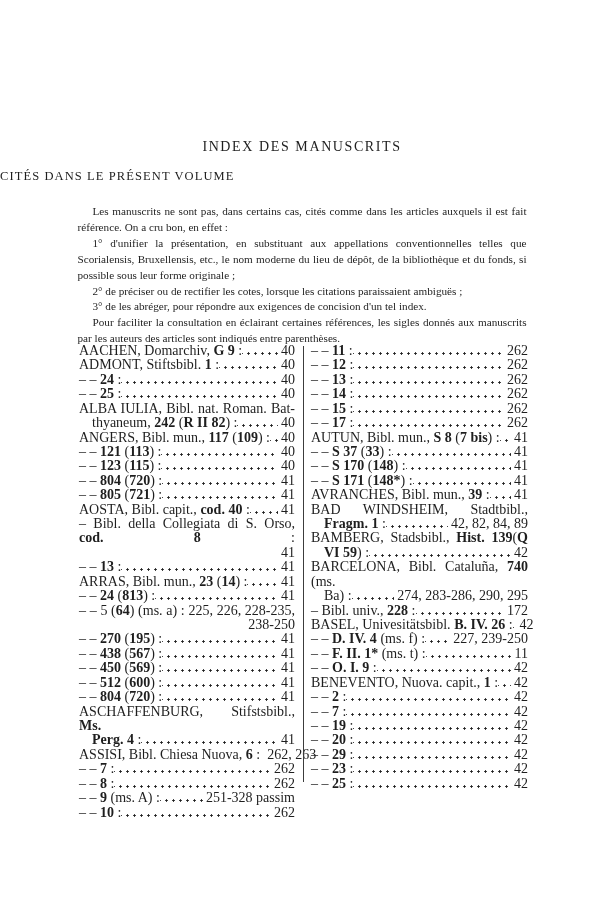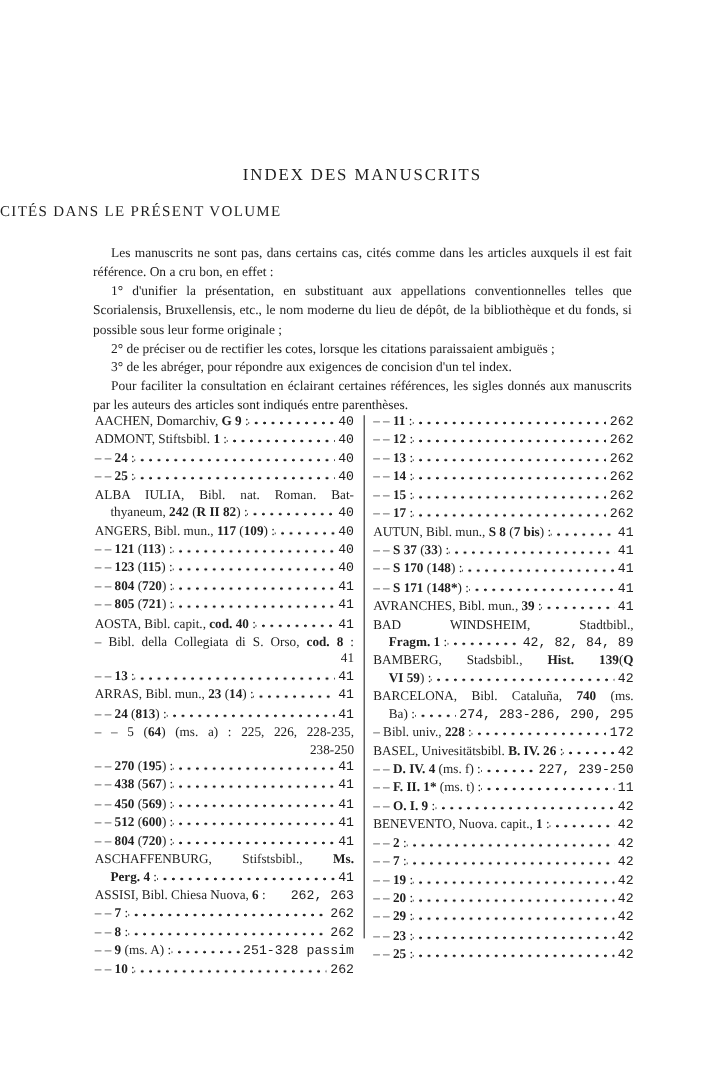--- a/index.html
+++ b/index.html
@@ -18,33 +18,33 @@
   .subtitle{
     margin:14px 0 0;font-size:12.5px;font-weight:400;letter-spacing:1.1px;
     text-align:left;color:var(--text,#1e1e1e);
   }
   .intro{
     margin:20px auto 0;width:449px;
     font-size:11.2px;line-height:15.9px;text-align:justify;
   }
   .intro p{margin:0;text-indent:15px;}
   .index{position:absolute;left:79px;top:344px;width:450px;display:flex;}
-  .col{width:216px;font-size:11px;line-height:14.42px;}
+  .col{width:216px;font-size:14px;line-height:14.42px;}
   .col.right{width:217px;}
   .divider{flex:0 0 1px;width:1px;height:436px;background:var(--divider,#3c3c3c);margin:2px 7px 0 8px;}
   .ln{display:flex;align-items:baseline;white-space:nowrap;}
   .ln .nm{flex:0 0 auto;}
   .b{font-weight:700;}
   .lead{
     flex:1 1 auto;min-width:4px;height:9px;
     background-image:radial-gradient(circle,var(--text,#222) 0.95px,transparent 1.25px);
     background-size:7px 3px;background-repeat:repeat-x;background-position:3px bottom;
   }
   .lead.nolead{background:none;}
-  .pg{flex:0 0 auto;margin-left:3px;font-family:Liberation Mono, monospace;}
+  .pg{flex:0 0 auto;margin-left:3px;}
   .ln.indent{padding-left:13px;}
   .ln.pageonly{display:block;text-align:right;}
   .ln.justify{display:block;text-align:justify;text-align-last:justify;white-space:normal;}
 </style>
 </head>
 <body>
 
 <div class="page">
   <h1 class="title">INDEX DES MANUSCRITS</h1>
   <h2 class="subtitle">CITÉS DANS LE PRÉSENT VOLUME</h2>

